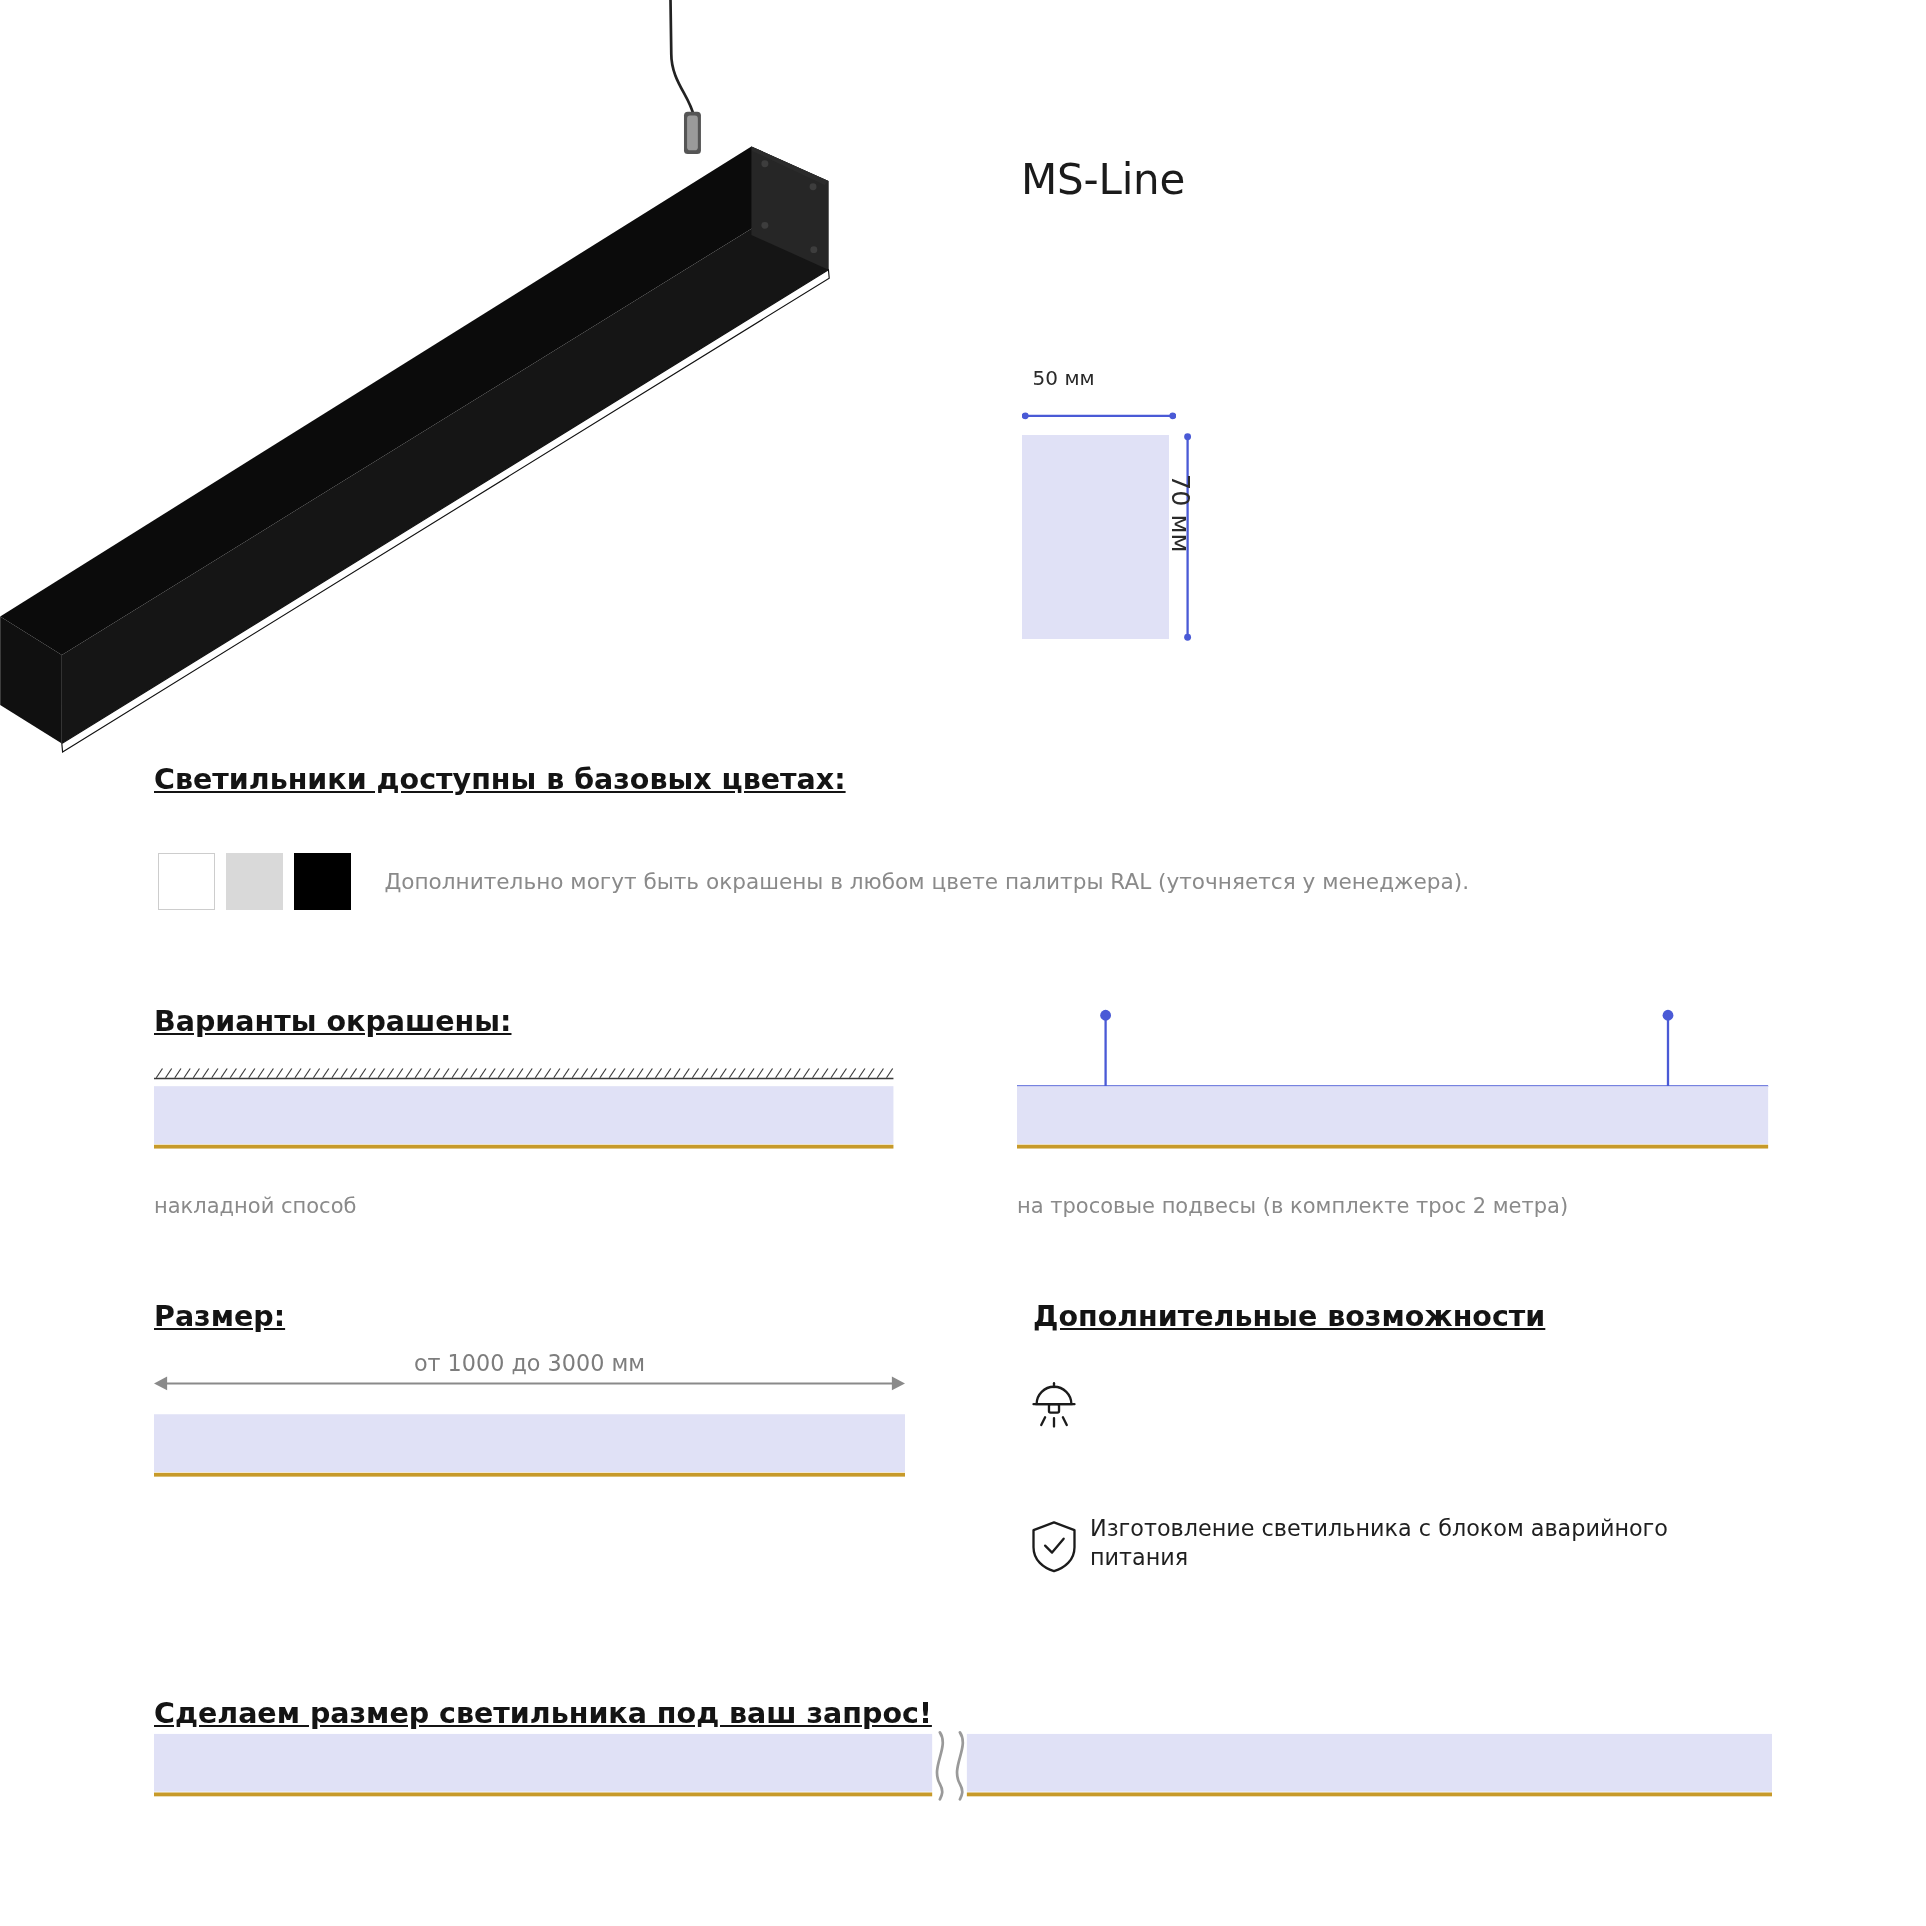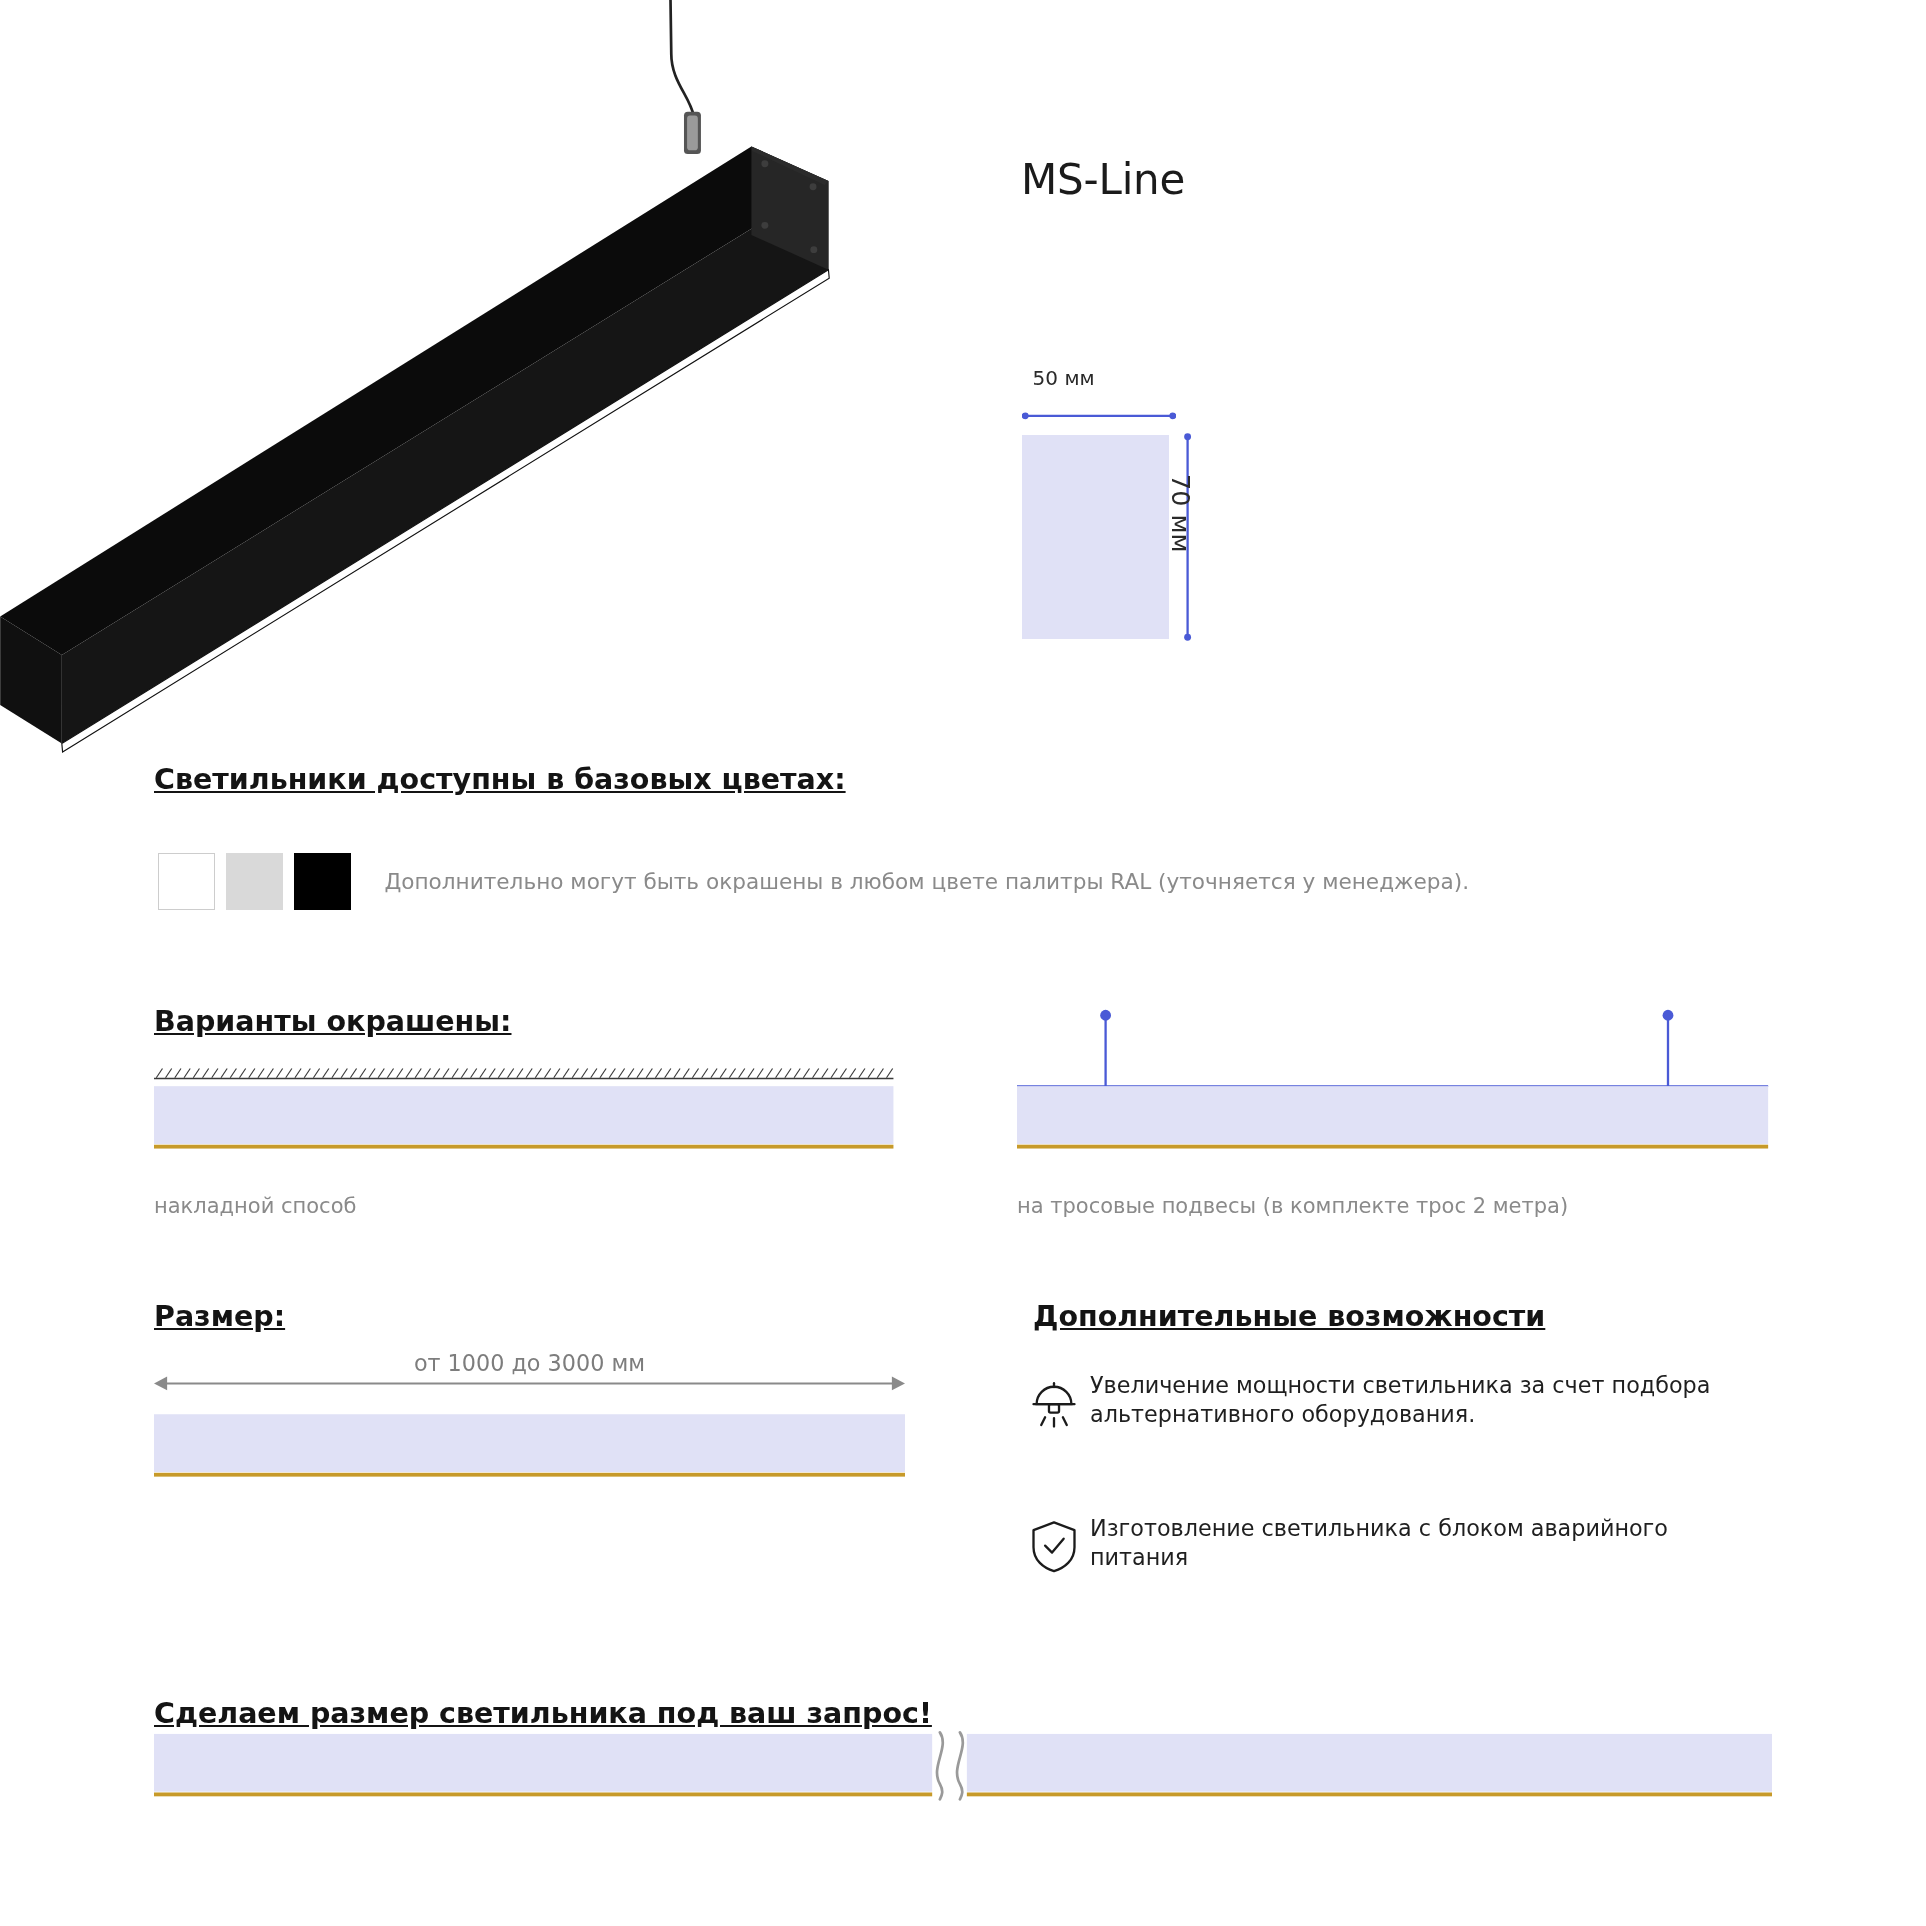--- a/index.html
+++ b/index.html
@@ -361,21 +361,20 @@
     <svg width="58" height="58" viewBox="0 0 150 150" fill="none" stroke="#1b1b1b" stroke-width="6" stroke-linecap="round">
       <path d="M30 78 A45 45 0 0 1 120 78 Z"></path>
       <line x1="22" y1="78" x2="128" y2="78"></line>
       <rect x="62" y="78" width="26" height="22" rx="4"></rect>
       <line x1="52" y1="112" x2="42" y2="132"></line>
       <line x1="75" y1="114" x2="75" y2="136"></line>
       <line x1="98" y1="112" x2="108" y2="132"></line>
       <line x1="75" y1="24" x2="75" y2="34"></line>
     </svg>
   </div>
-  <div class="ftext">Увеличение мощности светильника за счет подбора альтернативного оборудования.</div>
 </div>
 
 <div class="feature" style="left:1017px; top:1514px; width:755px;">
   <div class="ficon">
     <svg width="58" height="58" viewBox="0 0 150 150" fill="none" stroke="#1b1b1b" stroke-width="6" stroke-linecap="round" stroke-linejoin="round">
       <path d="M75 14 L128 34 L128 78 C128 112 102 132 75 140 C48 132 22 112 22 78 L22 34 Z"></path>
       <polyline points="52,74 70,92 100,56"></polyline>
     </svg>
   </div>
   <div class="ftext">Изготовление светильника с блоком аварийного питания</div>

